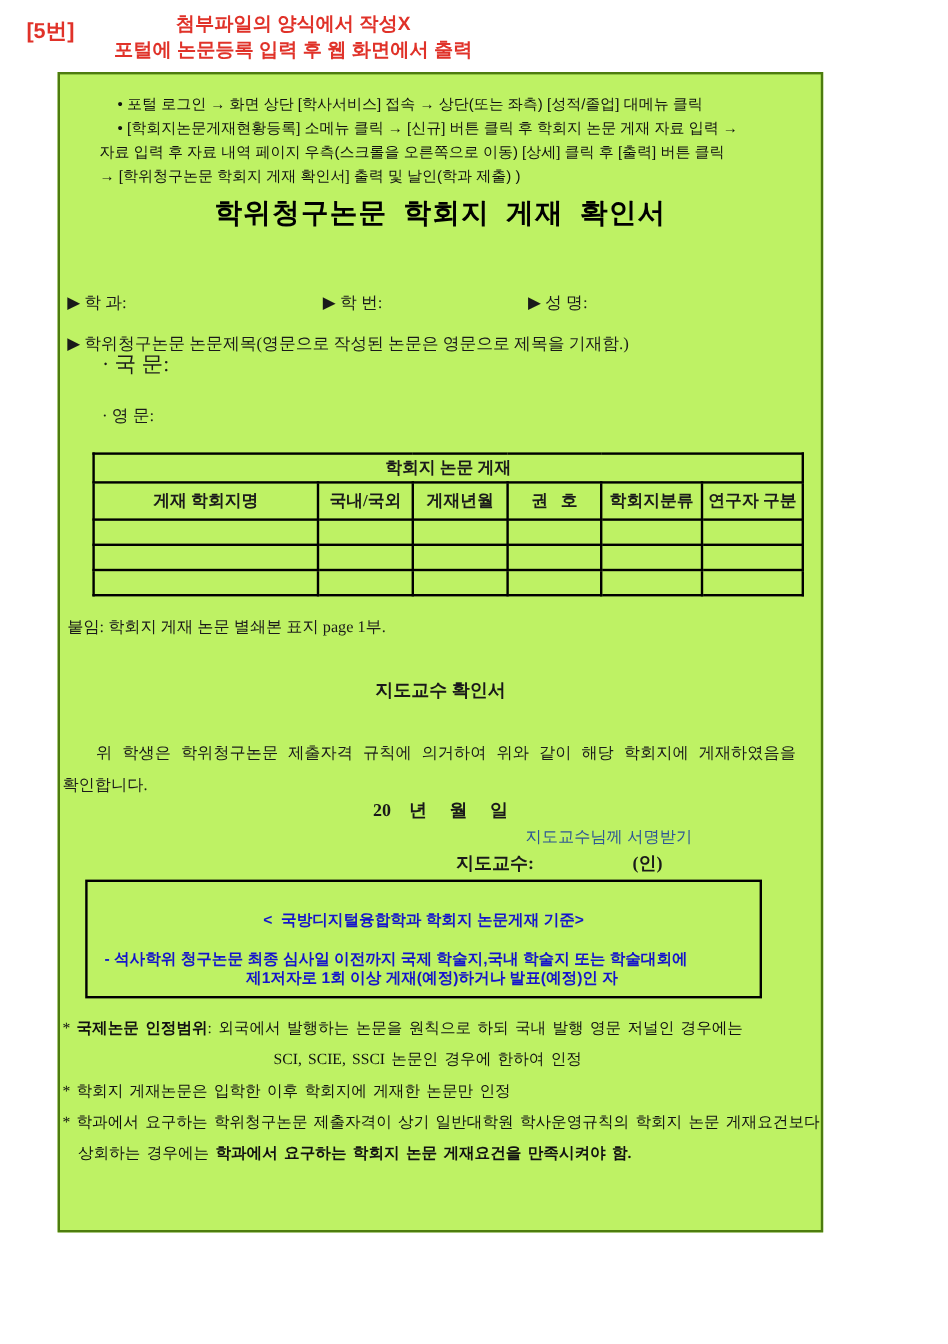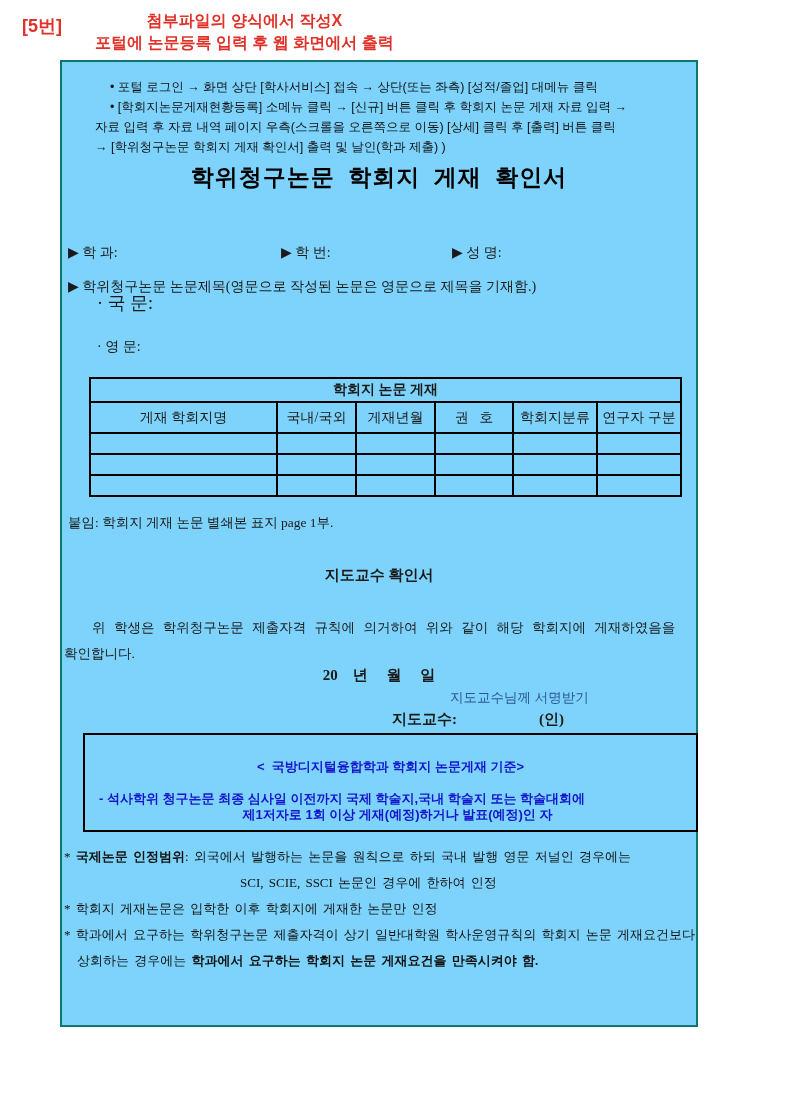--- a/index.html
+++ b/index.html
@@ -5,57 +5,57 @@
   * { margin:0; padding:0; box-sizing:border-box; }
   html,body { width:790px; height:1120px; background:#ffffff; }
   body { position:relative; font-family:"Liberation Serif","DejaVu Serif",serif; color:#1a1a1a; }
 
   
   .annot { position:absolute; left:22px; top:10px; color:#e03229; font-family:"Liberation Sans","DejaVu Sans",sans-serif; }
   .annot-num { position:absolute; left:0; top:4px; font-size:18px; font-weight:bold; white-space:nowrap; }
   .annot-lines { position:absolute; left:73px; top:0; font-size:16px; font-weight:bold; line-height:22px; white-space:nowrap;text-align:center; }
 
   
-  .frame { position:absolute; left:60px; top:60px; width:638px; height:967px; border:2px solid #0f766e; background:#7dd3fc; }
+  .frame { position:absolute; left:48px; top:60px; width:638px; height:967px; border:2px solid #4d7c0f; background:#bef264; }
 
   .instructions { position:absolute; left:33px; top:15px; font-family:"Liberation Sans","DejaVu Sans",sans-serif; font-size:12.5px; line-height:20px; color:#111; white-space:nowrap; }
   .instructions .bullet-line { padding-left:15px; }
 
   .doc-title { position:absolute; left:0; top:100px; width:100%; text-align:center; font-size:23px; font-weight:bold; letter-spacing:1px; white-space:pre; color:#000; }
 
   .fields-row { position:absolute; left:0; top:182px; width:100%; font-size:14px; }
   .fields-row .f { position:absolute; white-space:pre; }
   .f-dept { left:6px; } .f-id { left:219px; } .f-name { left:390px; }
 
   .thesis-label { position:absolute; left:6px; top:216px; font-size:14px; white-space:nowrap; }
   .kr-line { position:absolute; left:35px; top:229px; font-size:18px; white-space:pre; }
   .en-line { position:absolute; left:35px; top:276px; font-size:14px; white-space:pre; }
 
   
   .pub-table { position:absolute; left:27px; top:315px; width:591px; border-collapse:collapse; table-layout:fixed; }
   .pub-table th, .pub-table td { border:2px solid #000; font-size:14px; text-align:center; padding:2px; white-space:pre; }
   .pub-table .t-title th { height:21px; font-weight:bold; }
-  .pub-table .t-head th { height:31px; font-weight:normal; }
+  .pub-table .t-head th { height:31px; font-weight:bold; }
   .pub-table .t-row td { height:21px; }
 
   .attach-note { position:absolute; left:6px; top:452px; font-size:13.5px; white-space:nowrap; }
 
   .advisor-head { position:absolute; left:0; top:504px; width:100%; text-align:center; font-size:15px; font-weight:bold; }
 
   .confirm-para { position:absolute; left:2px; top:553px; width:636px; font-size:13.5px; line-height:26px; white-space:nowrap; }
   .confirm-para .l1 { text-indent:28px; word-spacing:5px; }
 
   .date-line { position:absolute; left:0; top:604px; width:100%; text-align:center; font-size:15px; font-weight:bold; white-space:pre; }
   .sign-note { position:absolute; left:388px; top:627px; font-size:13.5px; color:#2d5596; font-family:"Liberation Sans","DejaVu Sans",sans-serif; white-space:nowrap; }
   .advisor-line { position:absolute; left:0; top:648px; width:100%; font-size:15px; font-weight:bold; }
   .advisor-label { position:absolute; left:330px; white-space:nowrap; }
   .seal-label { position:absolute; left:477px; white-space:nowrap; }
 
   
-  .criteria-box { position:absolute; left:21px; top:671px; width:615px; height:99px; border:2px solid #000; color:#1414cc; font-family:"Liberation Sans","DejaVu Sans",sans-serif; font-weight:bold; font-size:13px; }
+  .criteria-box { position:absolute; left:21px; top:671px; width:564px; height:99px; border:2px solid #000; color:#1414cc; font-family:"Liberation Sans","DejaVu Sans",sans-serif; font-weight:bold; font-size:13px; }
   .criteria-head { margin-top:23px; text-align:center; white-space:pre; line-height:17px; }
   .criteria-l1 { margin-left:14px; margin-top:16px; line-height:16px; white-space:nowrap; }
   .criteria-l2 { margin-left:14px; line-height:16px; white-space:nowrap;text-align:center; }
 
   
   .notes { position:absolute; left:2px; top:782px; width:634px; font-size:13px; line-height:26px; color:#111; }
   .notes .n-line { white-space:nowrap; word-spacing:2px; }
   .notes .n-indent { margin-left:176px; }
   .notes .n-wrap { margin-left:13px; }
   .notes b { font-weight:bold; }

